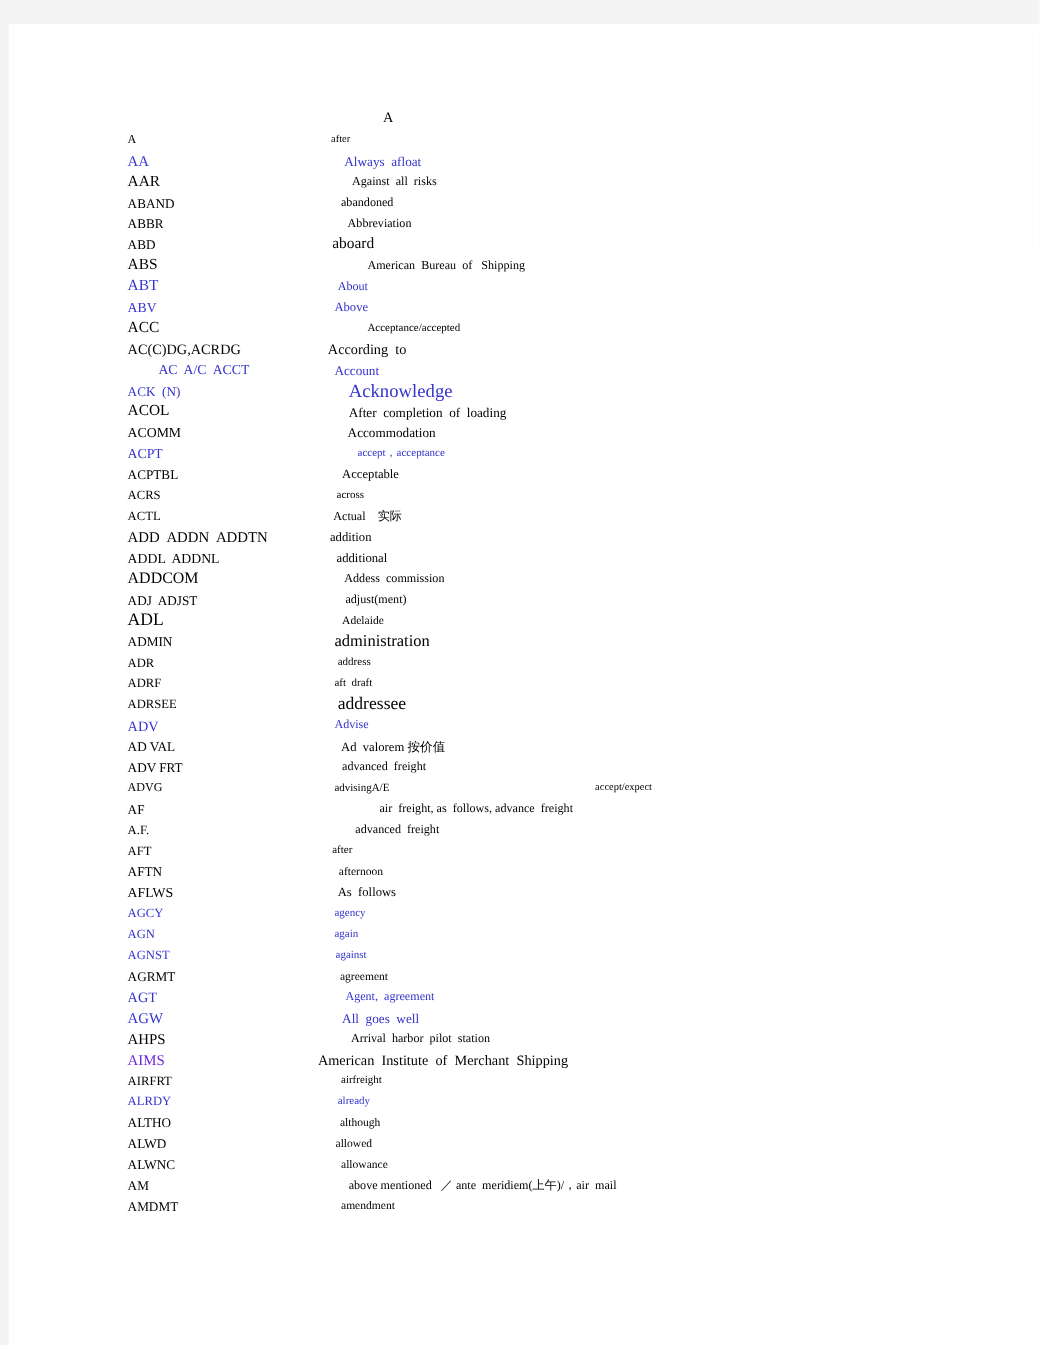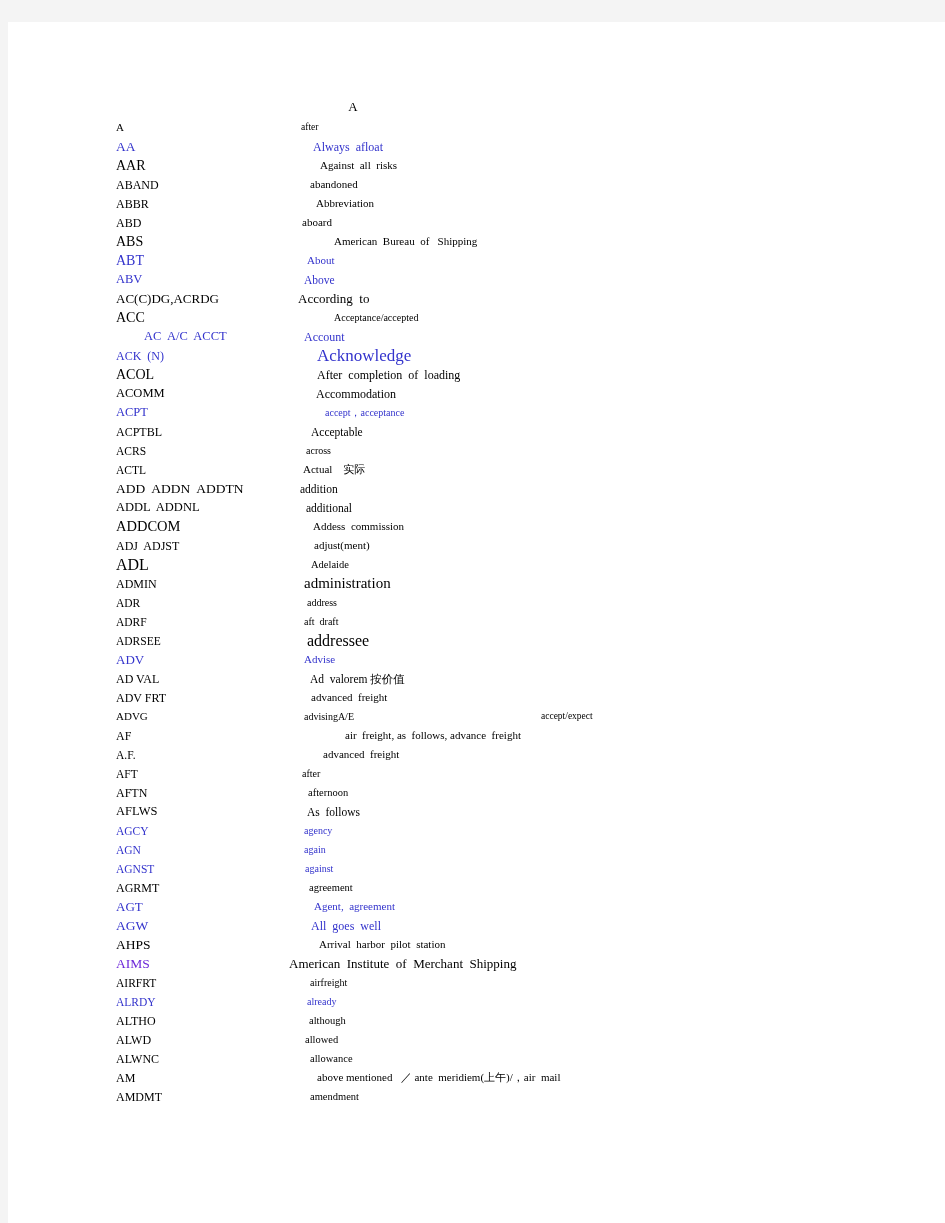--- a/index.html
+++ b/index.html
@@ -97,41 +97,41 @@
       <div class="entry-row">
         <span class="abbr" style="font-size: 12px; color: rgb(0, 0, 0);">ABAND</span>
         <span class="defn" style="left: 302px; font-size: 11px; color: rgb(0, 0, 0);">abandoned</span>
       </div>
       <div class="entry-row">
         <span class="abbr" style="font-size: 12px; color: rgb(0, 0, 0);">ABBR</span>
         <span class="defn" style="left: 308px; font-size: 11px; color: rgb(0, 0, 0);">Abbreviation</span>
       </div>
       <div class="entry-row">
         <span class="abbr" style="font-size: 12px; color: rgb(0, 0, 0);">ABD</span>
-        <span class="defn" style="left: 294px; font-size: 11px; color: rgb(0, 0, 0);">aboard</span>
+        <span class="defn" style="left: 294px; font-size: 14px; color: rgb(0, 0, 0);">aboard</span>
       </div>
       <div class="entry-row">
         <span class="abbr" style="font-size: 14px; color: rgb(0, 0, 0);">ABS</span>
         <span class="defn" style="left: 326px; font-size: 11px; color: rgb(0, 0, 0);">American  Bureau  of   Shipping</span>
       </div>
       <div class="entry-row">
         <span class="abbr" style="font-size: 14px; color: rgb(51, 51, 204);">ABT</span>
         <span class="defn" style="left: 299px; font-size: 11px; color: rgb(51, 51, 204);">About</span>
       </div>
       <div class="entry-row">
         <span class="abbr" style="font-size: 12.5px; color: rgb(51, 51, 204);">ABV</span>
         <span class="defn" style="left: 296px; font-size: 11.5px; color: rgb(51, 51, 204);">Above</span>
       </div>
       <div class="entry-row">
+        <span class="abbr" style="font-size: 14px; color: rgb(0, 0, 0);">ACC</span>
+        <span class="defn" style="left: 326px; font-size: 10px; color: rgb(0, 0, 0);">Acceptance/accepted</span>
+      </div>
+      <div class="entry-row">
         <span class="abbr" style="font-size: 13px; color: rgb(0, 0, 0);">AC(C)DG,ACRDG</span>
         <span class="defn" style="left: 290px; font-size: 13px; color: rgb(0, 0, 0);">According  to</span>
-      </div>
-      <div class="entry-row">
-        <span class="abbr" style="font-size: 14px; color: rgb(0, 0, 0);">ACC</span>
-        <span class="defn" style="left: 326px; font-size: 10px; color: rgb(0, 0, 0);">Acceptance/accepted</span>
       </div>
       <div class="entry-row">
         <span class="abbr" style="font-size: 12.5px; color: rgb(51, 51, 204); margin-left: 28px;">AC  A/C  ACCT</span>
         <span class="defn" style="left: 296px; font-size: 12px; color: rgb(51, 51, 204);">Account</span>
       </div>
       <div class="entry-row">
         <span class="abbr" style="font-size: 12px; color: rgb(51, 51, 204);">ACK  (N)</span>
         <span class="defn" style="left: 309px; font-size: 17px; color: rgb(51, 51, 204);">Acknowledge</span>
       </div>
       <div class="entry-row">

